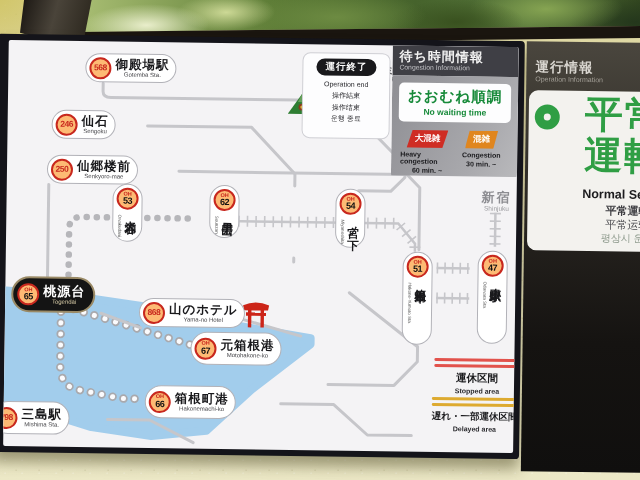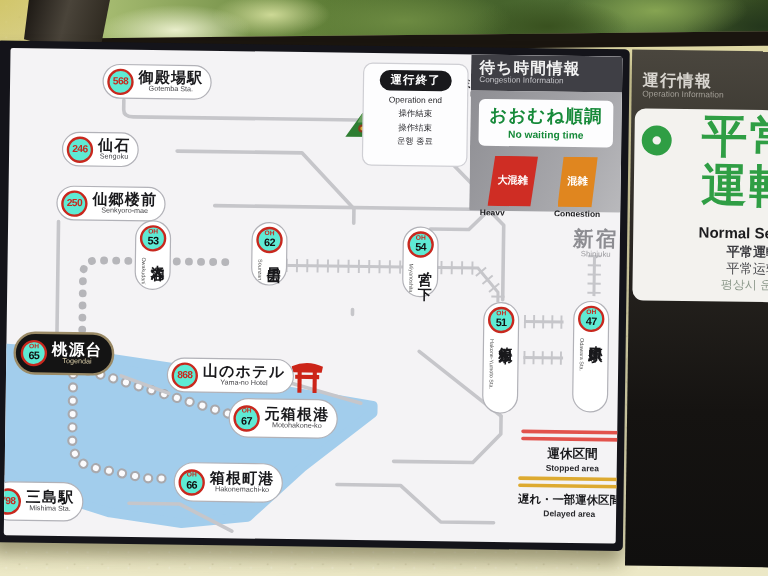--- a/index.html
+++ b/index.html
@@ -30,34 +30,34 @@
   #map-bezel{position:absolute;left:-6px;top:34px;width:528px;height:418px;background:#14141a;border-radius:4px;
     box-shadow:0 10px 14px rgba(60,55,20,.45);}
   #map{position:absolute;left:6px;top:40px;width:510px;height:406px;background:#f4f3f5;overflow:hidden;border-radius:2px;}
   #map svg{position:absolute;left:0;top:0;}
   
   .pill{position:absolute;display:flex;align-items:center;gap:4px;background:#fff;border:1.5px solid #b2b2b8;
     border-radius:999px;padding:2px 6px 2px 3px;height:29px;}
   .pill .names{display:flex;flex-direction:column;line-height:1;align-items:center;}
   .jp{font-size:12.5px;font-weight:bold;color:#19191c;letter-spacing:1px;white-space:nowrap;}
   .en{font-size:6px;color:#46464a;margin-top:1px;white-space:nowrap;}
-  .badge{flex:0 0 auto;width:22px;height:22px;border:2px solid #c8281e;border-radius:50%;background:#5eead4;
+  .badge{flex:0 0 auto;width:22px;height:22px;border:2px solid #c8281e;border-radius:50%;background:#fdba74;
     display:flex;flex-direction:column;align-items:center;justify-content:center;line-height:1;}
   .badge b{font-size:8.5px;color:#c8281e;font-weight:bold;letter-spacing:-.5px;}
   .badge.oh i{font-style:normal;font-size:5.5px;font-weight:bold;color:#c8281e;line-height:1;}
   .badge.oh b{color:#111;font-size:9px;}
   .pill.v{flex-direction:column;align-items:center;gap:2px;padding:3px 2px;height:auto;width:30px;border-radius:16px;}
   .vwrap{display:flex;flex-direction:row;align-items:flex-start;justify-content:center;}
   .vjp{writing-mode:vertical-rl;text-orientation:upright;font-size:11.5px;font-weight:bold;color:#19191c;letter-spacing:1px;}
   .ven{writing-mode:vertical-rl;font-size:4.5px;color:#555;margin-top:3px;}
   .pill.black{background:#141414;border:2px solid #9a8a66;height:36px;padding:2px 8px 2px 4px;}
   .pill.black .jp{color:#fff;font-size:13px;}
   .pill.black .en{color:#d9cda8;}
   .freelabel{position:absolute;display:flex;flex-direction:column;align-items:center;line-height:1;}
-  .freelabel .jp2{font-size:17px;font-weight:bold;color:#8d8d92;letter-spacing:2px;}
+  .freelabel .jp2{font-size:13px;font-weight:bold;color:#8d8d92;letter-spacing:2px;}
   .freelabel .en2{font-size:6.5px;color:#9a9a9e;margin-top:2px;}
   .lakelabel .jp2{color:#2f6fb4;font-size:13px;}
   .lakelabel .en2{color:#2f6fb4;}
   
   #opend{position:absolute;left:294px;top:8px;width:88px;height:86px;background:#fdfdfe;border:1px solid #cfcfd4;
     border-radius:8px;display:flex;flex-direction:column;align-items:center;padding-top:5px;}
   #opend .cap{background:#19191c;color:#fff;font-size:9.5px;font-weight:bold;border-radius:999px;
     padding:2px 9px;letter-spacing:1px;}
   #opend .ln{font-size:7px;color:#2a2a2e;margin-top:4.5px;line-height:1;}
   
@@ -65,21 +65,21 @@
   #cong .hd{background:#3f3f45;padding:4px 7px 5px;}
   #cong .hd .t{color:#f2f2f2;font-size:13px;font-weight:bold;letter-spacing:1px;line-height:1.1;}
   #cong .hd .s{color:#c2c2c6;font-size:6.8px;}
   #cong .bd{background:linear-gradient(115deg,#8e8e93 0%,#a9a9ad 70%,#b9b9bc 100%);padding:7px 7px 8px;height:100px;}
   #cong .ok{background:#fdfdfe;border-radius:5px;text-align:center;padding:4px 2px 5px;}
   #cong .ok .j{color:#178a3a;font-size:14.5px;font-weight:bold;letter-spacing:1px;}
   #cong .ok .e{color:#178a3a;font-size:8.5px;font-weight:bold;margin-top:1px;}
   #cong .flags{display:flex;justify-content:space-between;margin-top:8px;padding:0 2px;}
   .flagcol{display:flex;flex-direction:column;align-items:center;width:56px;}
   .flag{display:flex;align-items:center;gap:2px;color:#fff;font-size:8.5px;font-weight:bold;
-    padding:15px 8px;clip-path:polygon(14% 0,100% 0,86% 100%,0 100%);white-space:nowrap;}
+    padding:3px 8px;clip-path:polygon(14% 0,100% 0,86% 100%,0 100%);white-space:nowrap;}
   .flag.red{background:#cf2d24;}
   .flag.org{background:#e0861f;}
   .flagcol .l1{font-size:7px;font-weight:bold;color:#19191c;margin-top:3px;line-height:1;}
   .flagcol .l2{font-size:7px;font-weight:bold;color:#19191c;margin-top:1.5px;line-height:1;}
   
   .linelegend{position:absolute;display:flex;flex-direction:column;align-items:center;width:86px;}
   .dbl{width:100%;height:9px;display:flex;flex-direction:column;justify-content:space-between;}
   .dbl span{display:block;height:3px;border-radius:2px;}
   .linelegend .j{font-size:10.5px;font-weight:bold;color:#19191c;margin-top:4px;white-space:nowrap;}
   .linelegend .e{font-size:7px;font-weight:bold;color:#2a2a2e;margin-top:2px;}

